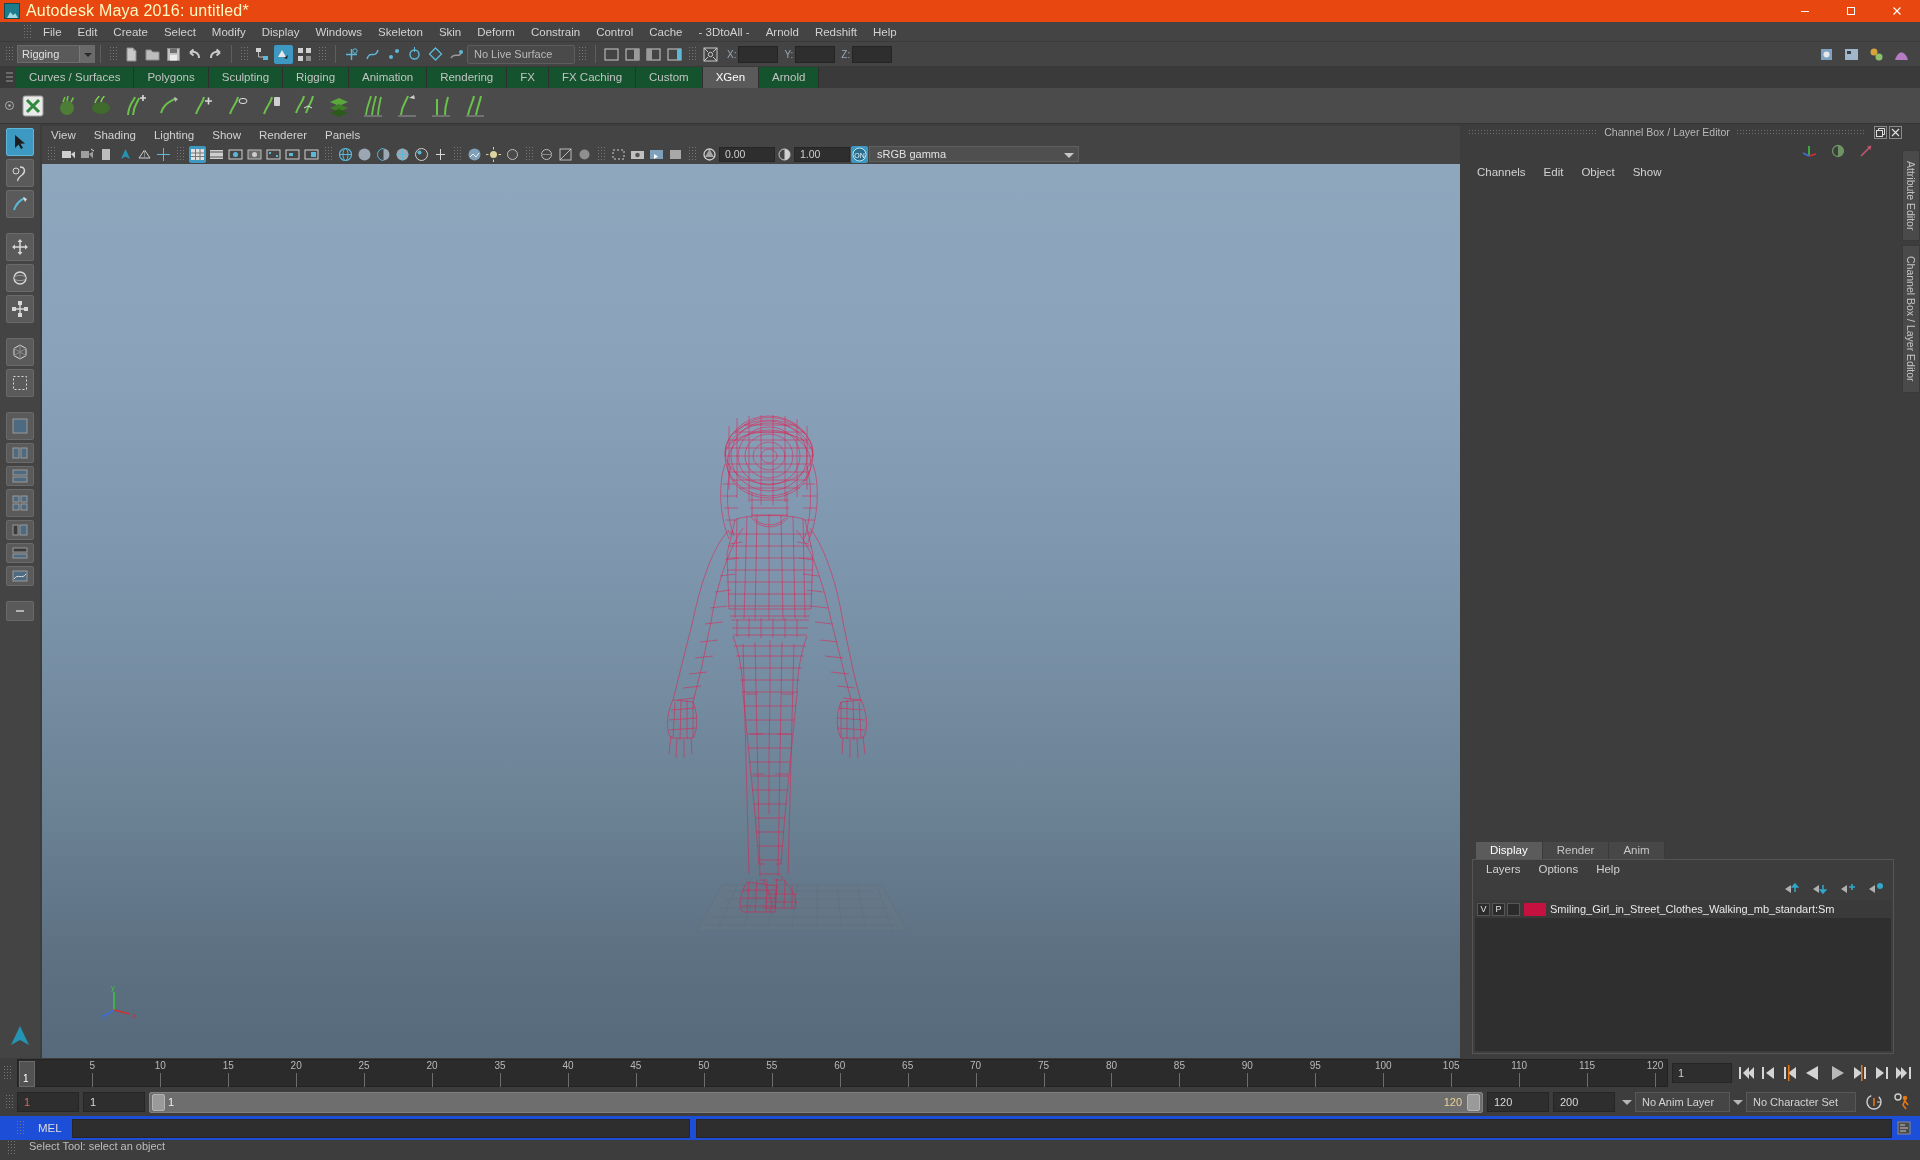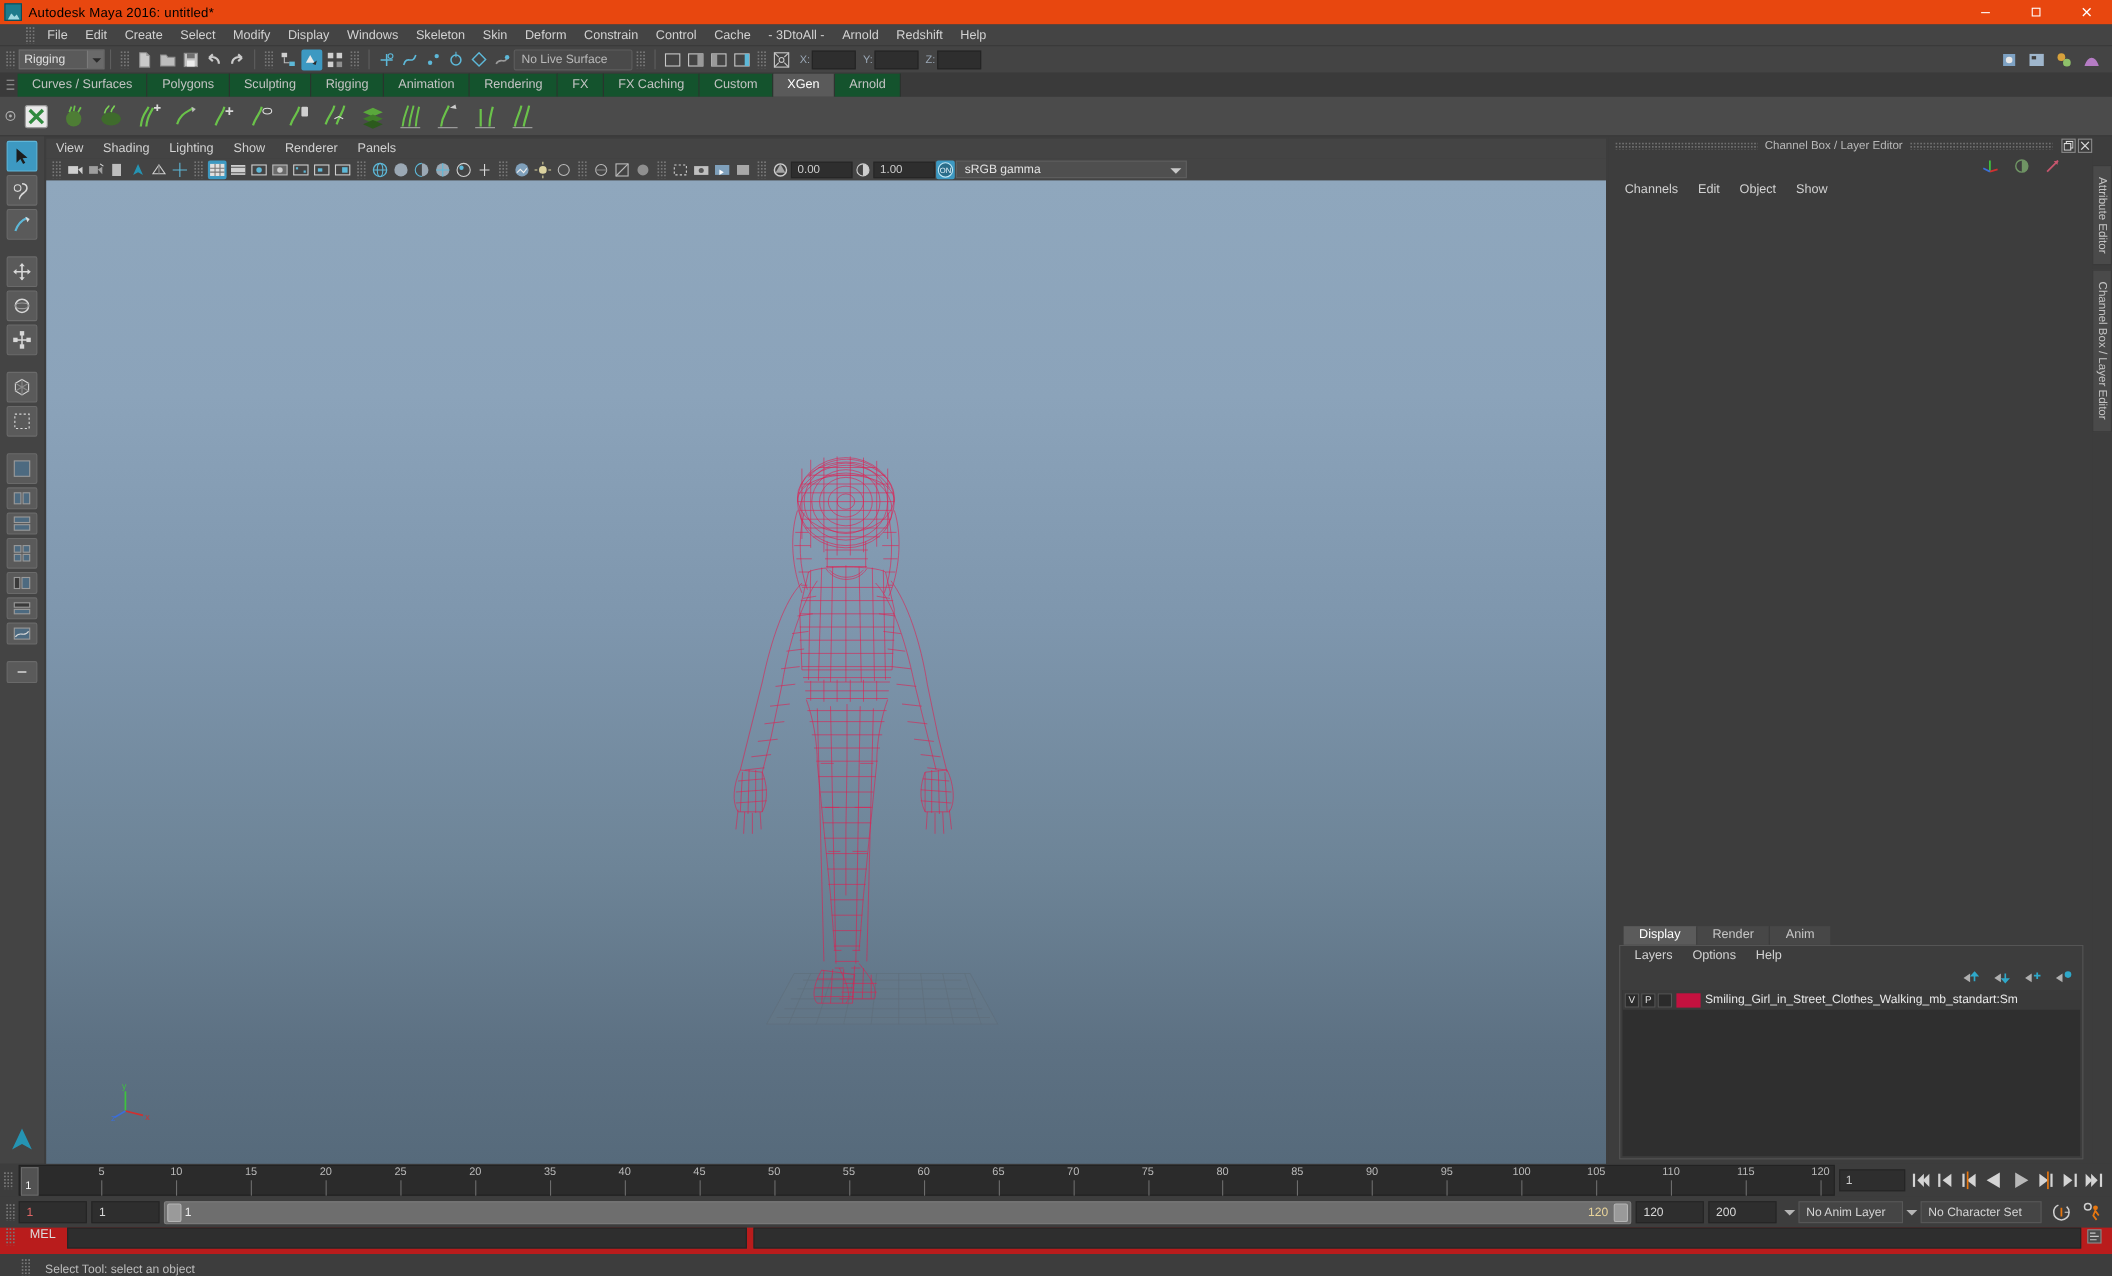--- a/index.html
+++ b/index.html
@@ -7,21 +7,21 @@
     font-family:"Liberation Sans", sans-serif; background:#3d3d3d; color:#d0d0d0; }
   .app { width:1920px; height:1160px; position:relative; display:flex; flex-direction:column; }
 
   
   .titlebar { height:22px; background:#e8470f; display:flex; align-items:center;
     flex:0 0 22px; position:relative; }
   .tb-logo { width:16px; height:16px; margin:0 6px 0 4px; background:#1d7b8c;
     border:1px solid #0c4b57; position:relative; }
   .tb-logo:after{content:""; position:absolute; left:2px; top:8px; width:11px; height:6px;
     background:#9fd8e0; clip-path:polygon(0 100%,30% 0,55% 55%,75% 20%,100% 100%);}
-  .tb-title { font-size:12px; color:#000000; letter-spacing:.2px; }
+  .tb-title { font-size:16px; color:#fef9c3; letter-spacing:.2px; }
   .tb-btns { margin-left:auto; display:flex; height:22px; }
   .tb-btn { width:46px; height:22px; display:flex; align-items:center; justify-content:center;
     color:#fff; font-size:13px; }
 
   
   .menubar { height:20px; background:#444444; display:flex; align-items:center;
     flex:0 0 20px; padding-left:20px; border-bottom:1px solid #3a3a3a;}
   .menu-item { font-size:11.5px; color:#d2d2d2; padding:0 8px; line-height:20px; white-space:nowrap;}
 
   
@@ -155,27 +155,27 @@
   .rlabelR{position:absolute;right:20px;top:3px;font-size:11px;color:#e8d39a;}
   .dd{width:16px;height:20px;position:relative;}
   .dd:after{content:"";position:absolute;left:3px;top:8px;border-left:5px solid transparent;
      border-right:5px solid transparent;border-top:5px solid #b5b5b5;}
   .animsel{width:95px;height:20px;background:#454545;border:1px solid #585858;color:#d4d4d4;
      font-size:11px;line-height:18px;padding-left:6px;}
   .charsel{width:110px;height:20px;background:#454545;border:1px solid #585858;color:#d4d4d4;
      font-size:11px;line-height:18px;padding-left:6px;}
 
   
-  .cmdrow{height:24px;flex:0 0 24px;background:#b91c1c;display:flex;align-items:flex-start;padding-left:2px;}
+  .cmdrow{height:24px;flex:0 0 24px;background:#1d4ed8;display:flex;align-items:center;padding-left:13px;}
   .mel{font-size:11.5px;color:#dcdcdc;padding:0 10px;}
   .cmdinput{width:618px;height:19px;background:#2e2e2e;border:1px solid #252525;}
   .cmdout{flex:1 1 auto;height:19px;background:#2e2e2e;border:1px solid #252525;margin:0 4px 0 6px;}
 
   
-  .helprow{height:20px;flex:0 0 20px;background:#3d3d3d;display:flex;align-items:flex-end;padding-left:16px;}
+  .helprow{height:20px;flex:0 0 20px;background:#3d3d3d;display:flex;align-items:flex-start;padding-left:4px;}
   .helptxt{font-size:11px;color:#bdbdbd;padding-left:10px;}
 
   svg{display:block;}
 </style>
 </head>
 <body>
 
 <div class="app">
 
   <div class="titlebar">

